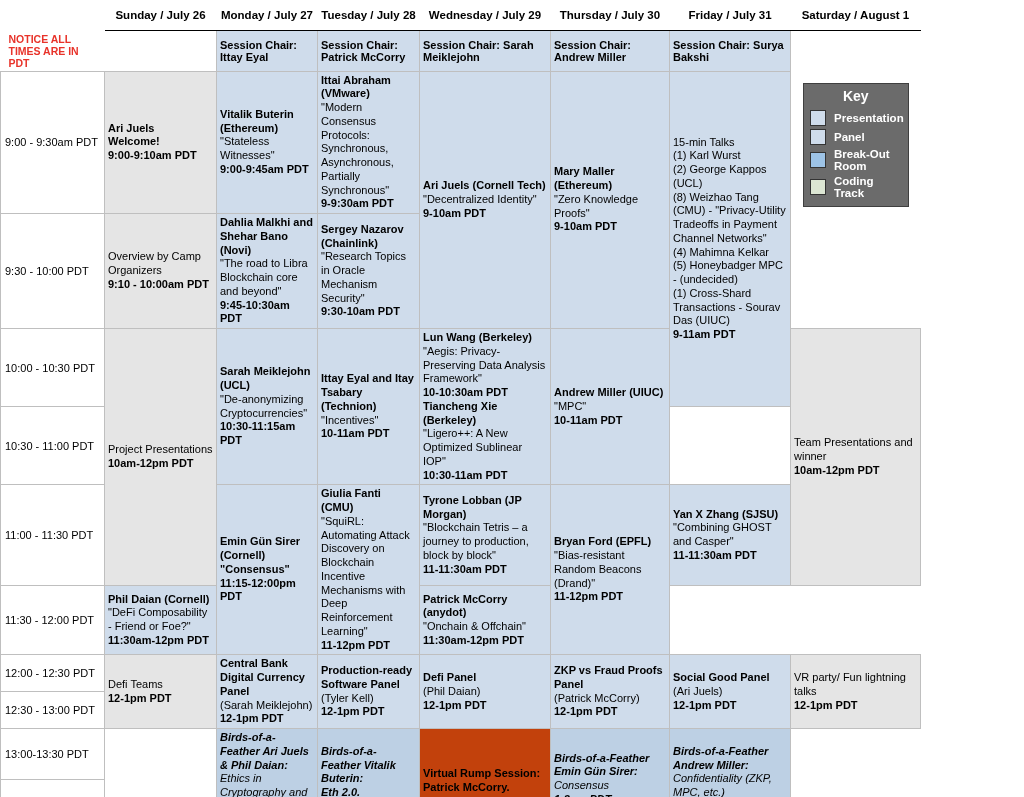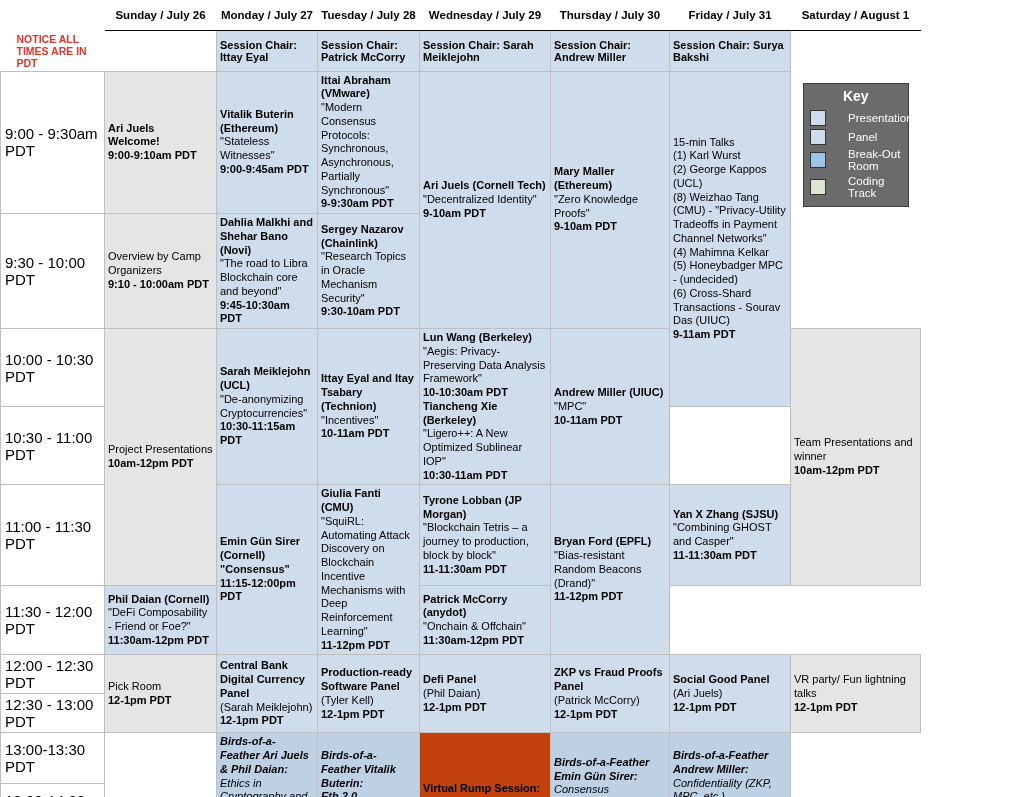--- a/index.html
+++ b/index.html
@@ -1,29 +1,29 @@
 <!DOCTYPE html>
 <html><head>
 <meta charset="utf-8">
 <style>
   html,body{margin:0;padding:0;background:#ffffff;}
   body{width:1024px;height:797px;font-family:"Liberation Sans",sans-serif;font-size:11px;color:#000;}
   table{border-collapse:collapse;width:841px;table-layout:fixed;}
   td,th{border:1px solid #bfbfbf;vertical-align:middle;padding:2px 3px;}
   .hdr{font-size:11.5px;font-weight:bold;text-align:center;border:none;border-bottom:1px solid #000;padding:4px 2px;background:#fff;}
-  .timecol{width:104px;font-size:15px;text-align:left;padding-left:4px;}
-  .notice{color:#e8332a;font-weight:bold;font-size:10.5px;text-align:left;border:none;padding-left:16px;}
+  .timecol{width:104px;font-size:11px;text-align:left;padding-left:4px;}
+  .notice{color:#e8332a;font-weight:bold;font-size:10.5px;text-align:left;border:none;padding-left:8px;}
   .chair{font-size:11px;font-weight:bold;background:#cfdceb;}
   .blue{background:#cfdceb;}
   .green{background:#e5e5e5;}
   .cell{line-height:1.25;font-size:11px;}
   .cell b{font-weight:bold;}
   .keybox{background:#6b6b6b;color:#fff;border:1px solid #3f3f3f;padding:4px 6px;}
   .keytitle{text-align:center;font-size:14px;font-weight:bold;padding-bottom:3px;}
-  .keyrow{display:flex;align-items:center;gap:22px;margin:3px 0;font-size:11.5px;}
+  .keyrow{display:flex;align-items:center;gap:8px;margin:3px 0;font-size:11.5px;font-weight:bold;}
   .sw{width:14px;height:14px;border:1px solid #333;display:inline-block;flex:0 0 auto;}
   .nb{border:none;background:#fff;}
   .bof{background:#bdd0e4;font-style:italic;}
   .rump{background:#c2410c;}
   .hdrrow th{height:22px;}
 </style>
 </head>
 <body>
 
 <table>
@@ -88,21 +88,21 @@
       <span>"Zero Knowledge Proofs"</span><br>
       <b>9-10am PDT</b>
     </td>
     <td class="cell blue" rowspan="3">
       <span>15-min Talks</span><br>
       <span>(1) Karl Wurst</span><br>
       <span>(2) George Kappos (UCL)</span><br>
       <span>(8) Weizhao Tang (CMU) - "Privacy-Utility Tradeoffs in Payment Channel Networks"</span><br>
       <span>(4) Mahimna Kelkar</span><br>
       <span>(5) Honeybadger MPC - (undecided)</span><br>
-      <span>(6) Cross-Shard Transactions - Sourav Das (UIUC)</span><br>
+      <span>(1) Cross-Shard Transactions - Sourav Das (UIUC)</span><br>
       <b>9-11am PDT</b>
     </td>
     <td class="nb" rowspan="2" style="vertical-align:top;padding:12px">
       <div class="keybox">
         <div class="keytitle">Key</div>
         <div class="keyrow">
           <span class="sw" style="background:#cfdceb"></span>
           <span>Presentation</span>
         </div>
         <div class="keyrow">
@@ -217,21 +217,21 @@
     <td class="cell blue">
       <b>Patrick McCorry (anydot)</b><br>
       <span>"Onchain &amp; Offchain"</span><br>
       <b>11:30am-12pm PDT</b>
     </td>
   </tr>
 
   <tr>
     <td class="timecol">12:00 - 12:30 PDT</td>
     <td class="cell green" rowspan="2">
-      <span>Pick Room</span><br>
+      <span>Defi Teams</span><br>
       <b>12-1pm PDT</b>
     </td>
     <td class="cell blue" rowspan="2">
       <b>Central Bank Digital Currency Panel</b><br>
       <span>(Sarah Meiklejohn)</span><br>
       <b>12-1pm PDT</b>
     </td>
     <td class="cell blue" rowspan="2">
       <b>Production-ready Software Panel</b><br>
       <span>(Tyler Kell)</span><br>

